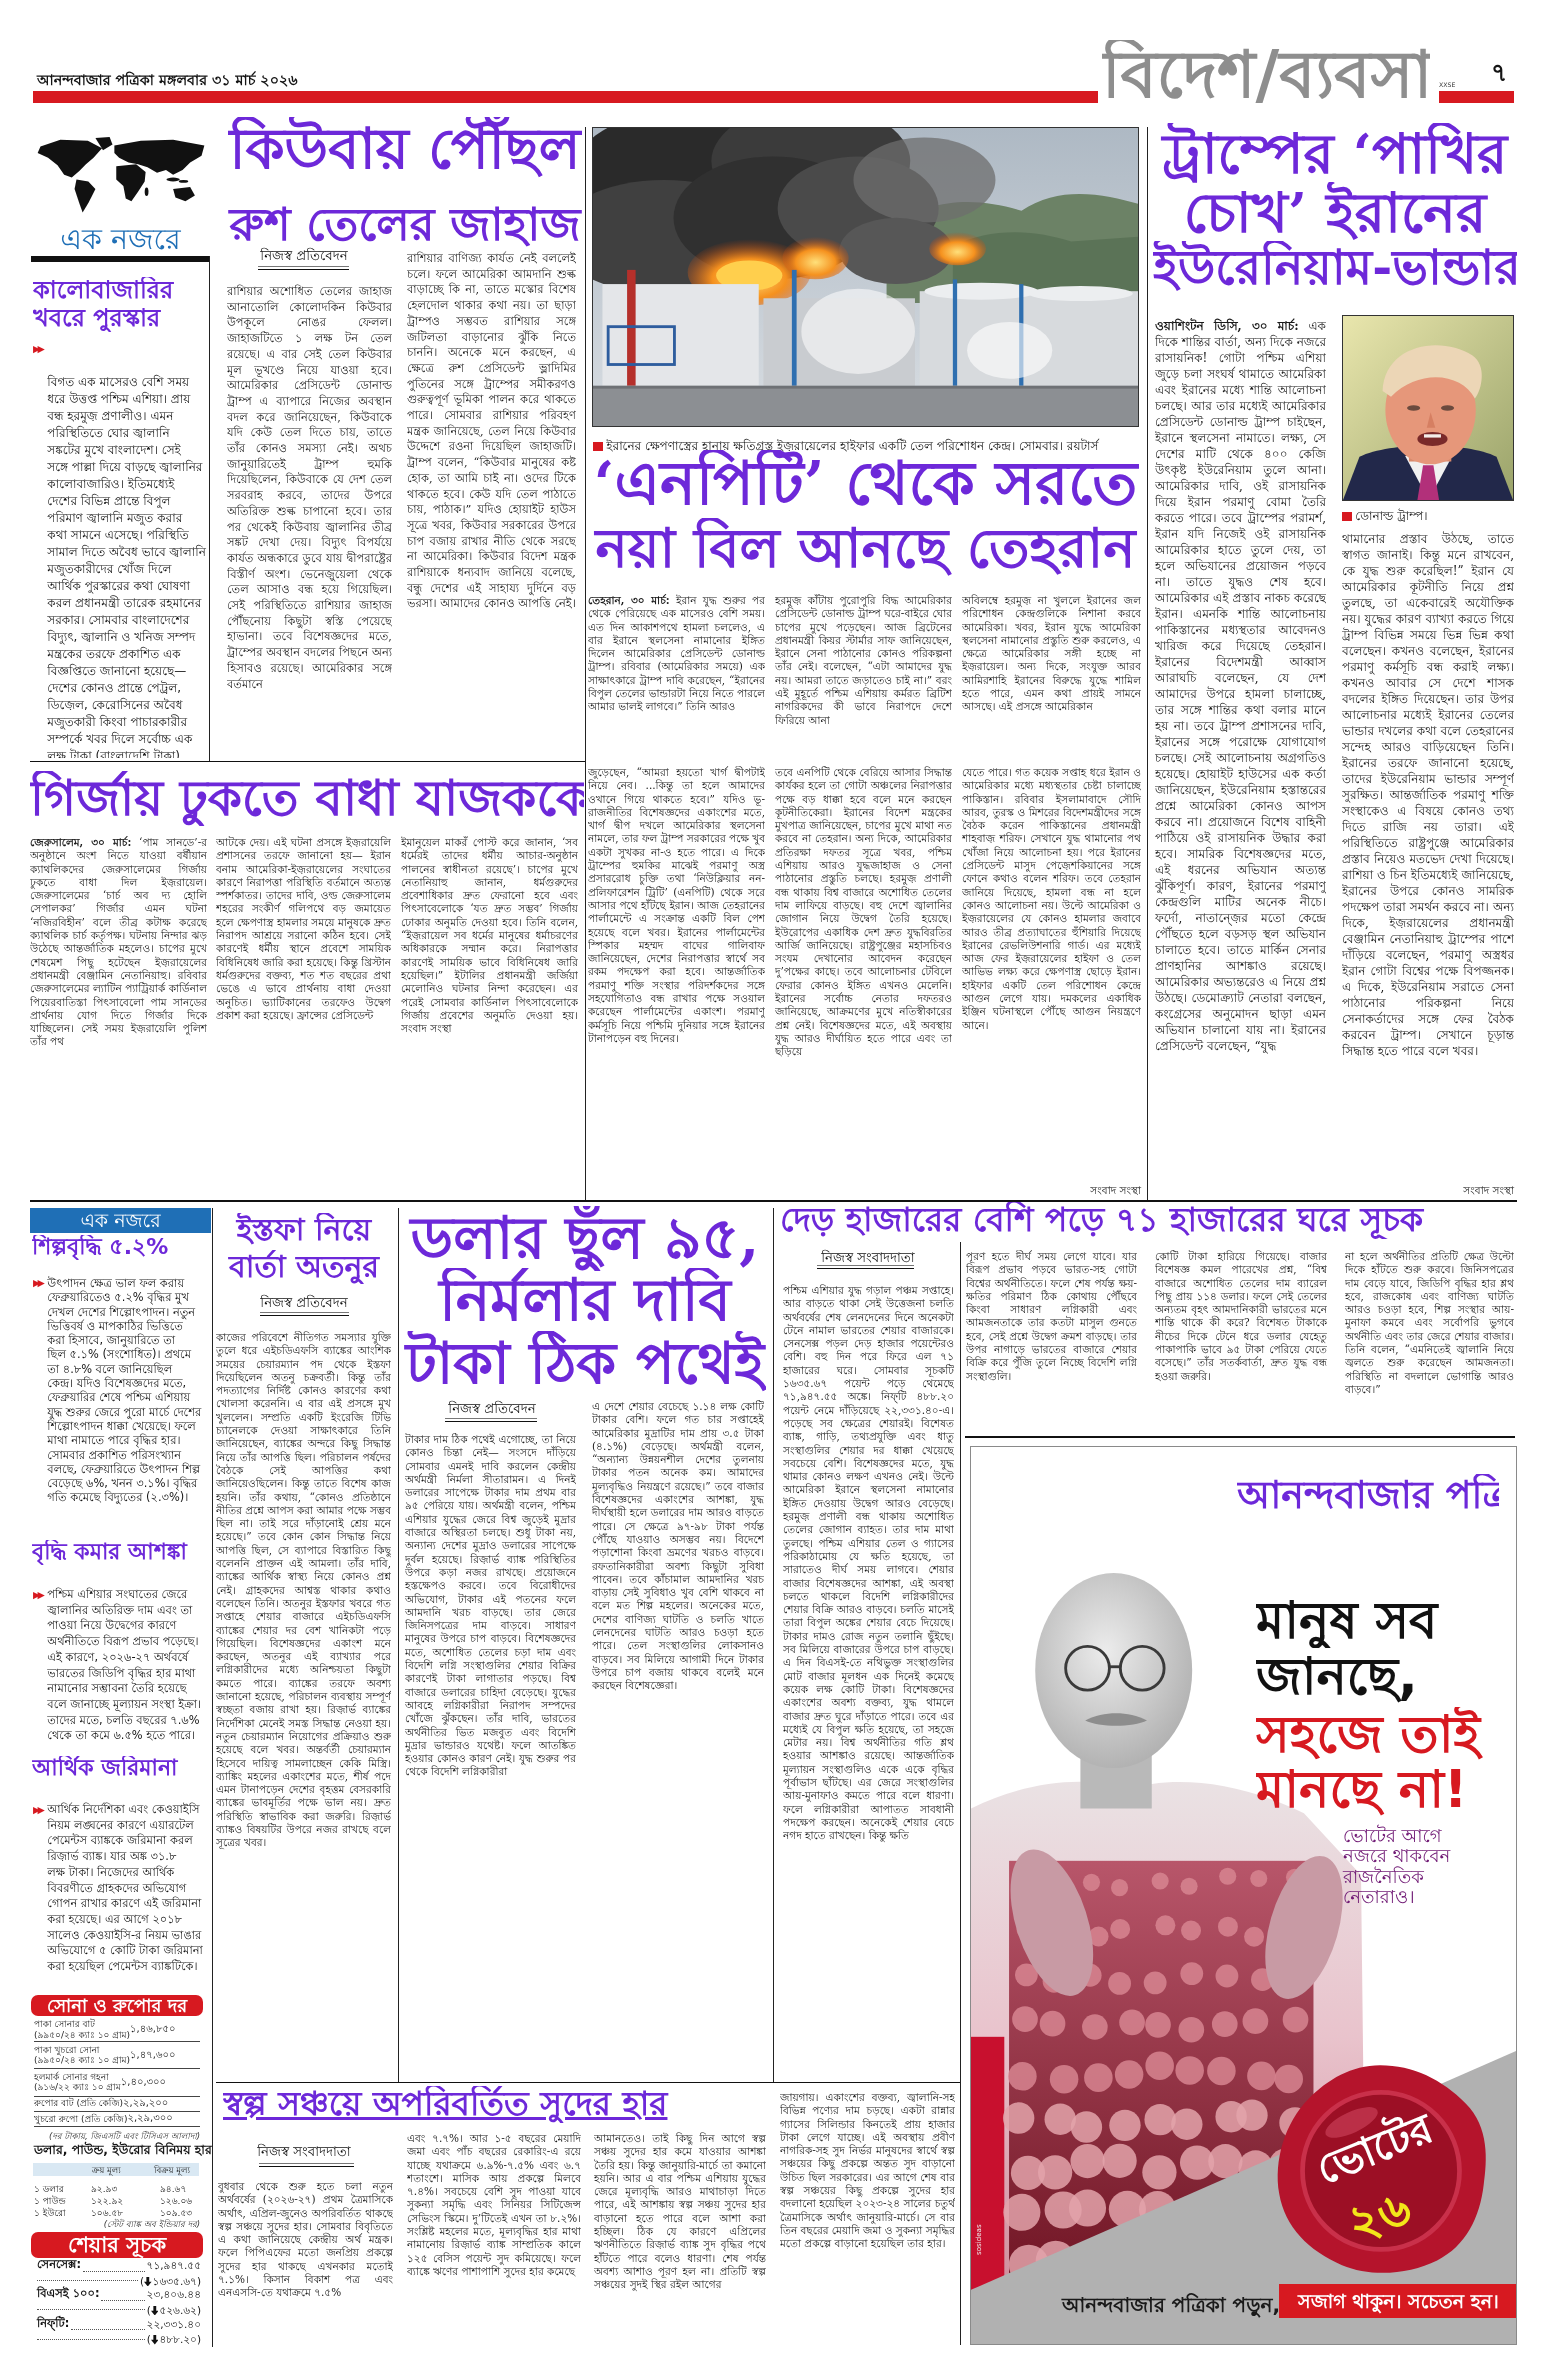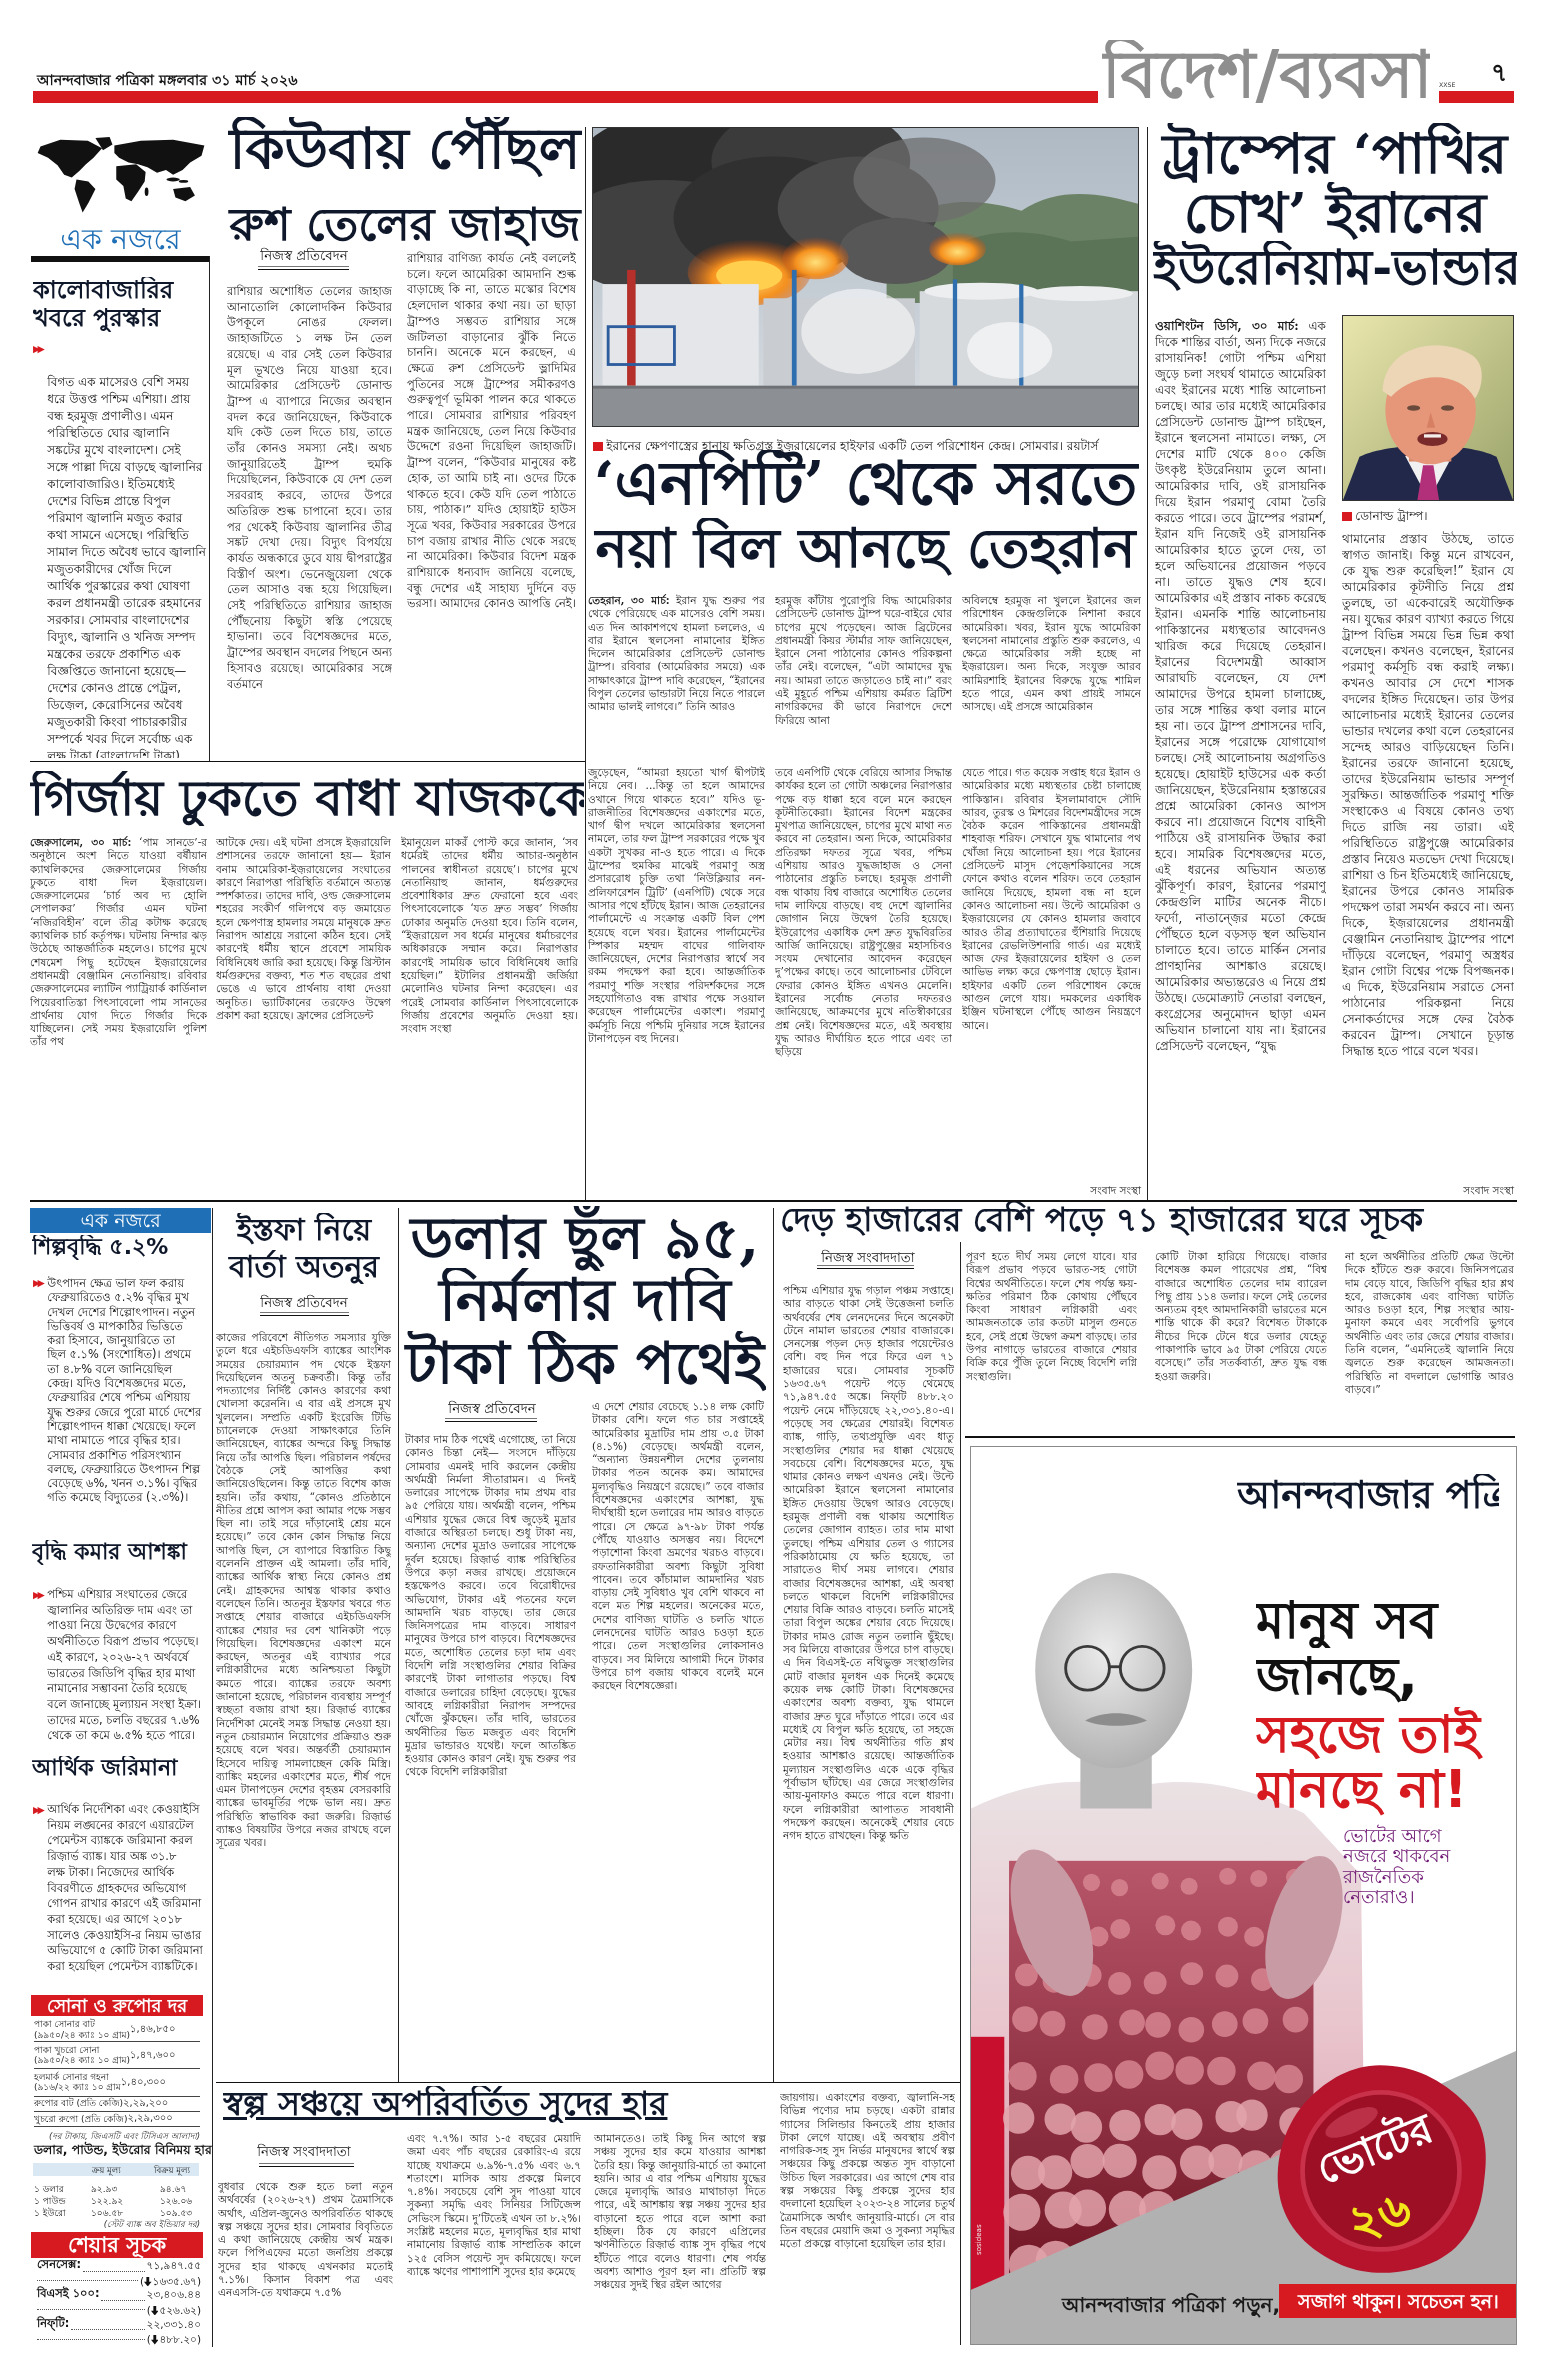--- a/index.html
+++ b/index.html
@@ -3,21 +3,21 @@
 <meta charset="utf-8">
 <style>
   :root{
     --accent-red:#d71920; --brief-blue:#1f6fb6; --section-gray:#8e8e8e;
     --seal-yellow:#f3e61a; --fx-header-bg:#d9e8f3; --ad-gray:#b1b1b1;
   }
   *{box-sizing:border-box;margin:0;padding:0;}
   html,body{background:#fff;}
   body{width:1545px;height:2389px;position:relative;overflow:hidden;font-family:"DejaVu Serif",serif;color:#141414;}
   .abs{position:absolute;}
-  .hl{position:absolute;font-family:"DejaVu Serif",serif;font-weight:bold;white-space:nowrap;overflow:hidden;line-height:1.12;color:#0f172a;}
+  .hl{position:absolute;font-family:"DejaVu Serif",serif;font-weight:bold;white-space:nowrap;overflow:hidden;line-height:1.12;color:#6d28d9;}
   .center{text-align:center;}
   .col{position:absolute;overflow:hidden;font-family:"DejaVu Serif",serif;text-align:justify;color:#1b1b1b;text-indent:0;}
   .c28{font-size:10.5px;line-height:13.3px;}
   .c33{font-size:11.4px;line-height:15.7px;}
   .c34{font-size:12px;line-height:16px;}
   .dateline{font-weight:bold;}
   .rule{position:absolute;background:#111;}
   .vrule{position:absolute;background:#222;width:1px;}
   .byline{position:absolute;font-family:"DejaVu Serif",serif;font-size:13.3px;text-align:center;white-space:nowrap;overflow:hidden;color:#111;}
   .byrule{position:absolute;height:4.3px;border-top:1px solid #777;border-bottom:1.9px solid #111;}
@@ -87,21 +87,21 @@
   #mid-rule{left:30px;top:1200px;width:1487px;height:1.9px;}
 
   
   #sb-band{left:30px;top:1208px;width:181px;height:25px;background:var(--brief-blue);color:#fff;font-family:"DejaVu Sans",sans-serif;font-size:19px;text-align:center;line-height:25px;white-space:nowrap;}
   #sb-vrule{left:212px;top:1208px;height:1139px;width:1.4px;}
   .sb-hl{left:32px;width:176px;font-family:"DejaVu Sans",sans-serif;font-size:22px;}
   #sb-hl-0{top:1235px;} #sb-hl-1{top:1540px;} #sb-hl-2{top:1756px;}
   #sb-b-0{left:33px;top:1276px;width:177px;height:238px;font-size:11.4px;line-height:14.3px;}
   #sb-b-1{left:33px;top:1587px;width:177px;height:162px;font-size:11.4px;line-height:15.7px;}
   #sb-b-2{left:33px;top:1802px;width:177px;height:177px;font-size:11.4px;line-height:15.7px;}
-  .red-band{position:absolute;left:31px;width:172px;background:var(--accent-red);color:#fff;font-family:"DejaVu Sans",sans-serif;font-weight:bold;text-align:center;white-space:nowrap;overflow:hidden;}
+  .red-band{position:absolute;left:31px;width:172px;background:var(--accent-red);color:#fff;font-family:"DejaVu Sans",sans-serif;font-weight:bold;text-align:center;white-space:nowrap;overflow:hidden;border-radius:7px;}
   #gold-band{top:1995px;height:21.4px;font-size:18px;line-height:21.4px;}
   #gold-table{left:34px;top:2018px;width:166px;font-family:"DejaVu Sans",sans-serif;}
   .g-row{position:relative;border-bottom:0.7px solid #444;display:flex;justify-content:flex-start;align-items:center;}
   .g-row:nth-child(1){height:24px;} .g-row:nth-child(2){height:27px;} .g-row:nth-child(3){height:27.6px;}
   .g-row:nth-child(4){height:15px;} .g-row:nth-child(5){height:15.7px;}
   .g-item{font-size:9px;line-height:10.5px;color:#222;}
   .g-spec{font-size:9px;}
   .g-row.two .g-spec{display:block;}
   .g-price{font-size:10px;color:#222;padding-right:1.9px;}
   .note{position:absolute;left:31px;width:169px;text-align:right;font-style:italic;font-size:8.6px;font-family:"DejaVu Sans",sans-serif;color:#333;white-space:nowrap;}

